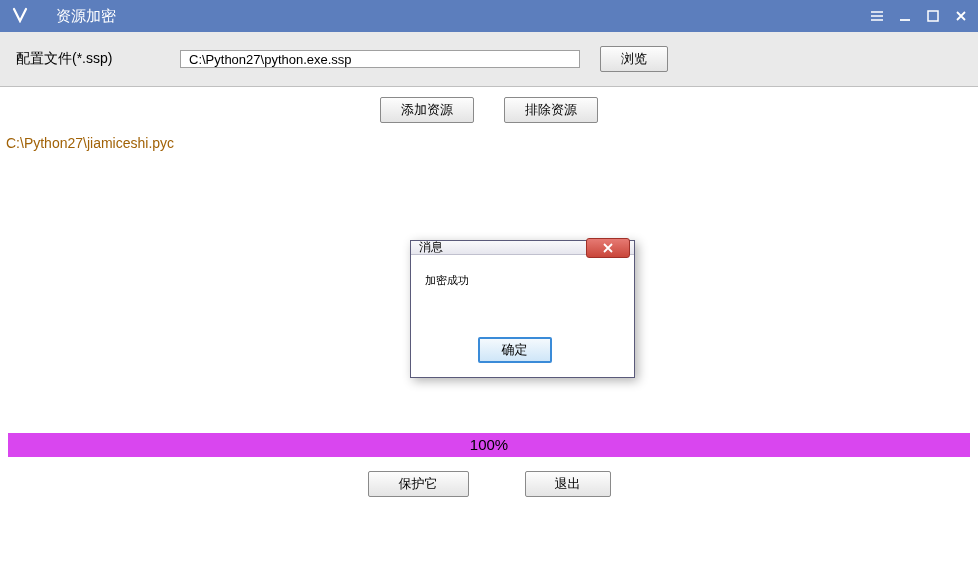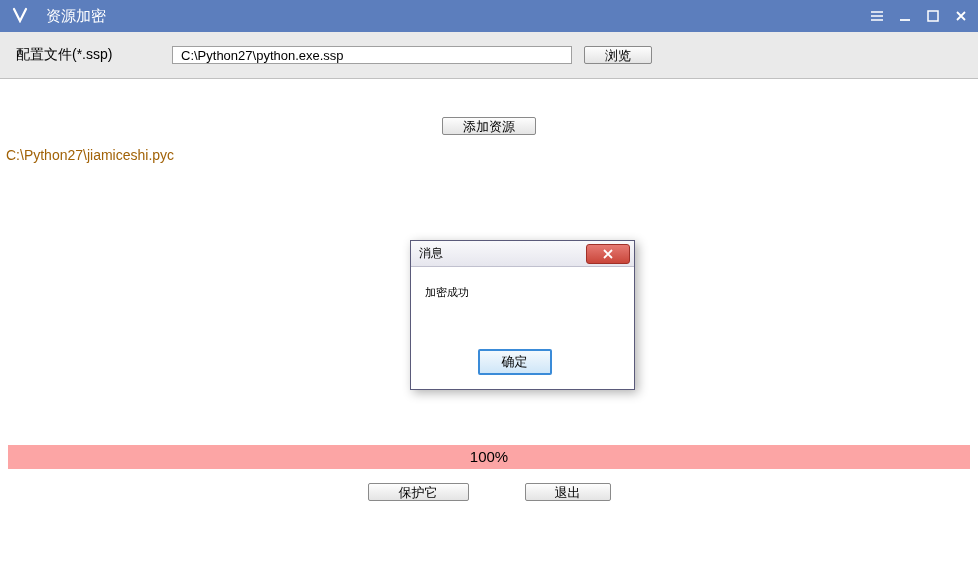--- a/index.html
+++ b/index.html
@@ -13,58 +13,57 @@
     }
     .titlebar {
       background: #5c7ebd;
       height: 32px;
       display: flex;
       align-items: center;
       justify-content: space-between;
       padding: 0 8px 0 12px;
       color: #fff;
     }
-    .titlebar-left { display: flex; align-items: center; gap: 18px; }
+    .titlebar-left { display: flex; align-items: center; gap: 28px; }
     .titlebar-title { font-size: 15px; }
     .titlebar-right { display: flex; align-items: center; gap: 10px; }
     .titlebar-right .tb-icon { display:inline-flex; align-items:center; justify-content:center; width:18px; height:18px; }
 
     .config-row {
       background: #eaeaea;
       border-bottom: 1px solid #c0c0c0;
       padding: 14px 20px 14px 10px;
       display: flex;
       align-items: center;
-      gap: 12px;
+      gap: 20px;
     }
     .config-label { font-size: 14px; min-width: 150px; padding-left: 6px; }
     .config-input {
       flex: 0 0 400px;
       height: 18px;
       border: 1px solid #a0a0a0;
       padding: 2px 8px;
       font-size: 13px;
       background: #fff;
     }
     .btn {
       border: 1px solid #8a8a8a;
       background: linear-gradient(#fdfdfd, #e4e4e4);
-      height: 18px;
+      height: 26px;
       padding: 0 20px;
       font-size: 13px;
       cursor: pointer;
       border-radius: 2px;
     }
 
     .action-row {
       display: flex;
       justify-content: center;
       gap: 30px;
       padding: 10px 0;
-      margin-top: 28px;
     }
 
     .list-section { }
     .list-header {
       background: #bcbcbc;
       text-align: center;
       font-size: 13px;
       padding: 3px 0;
     }
     .list-body {
@@ -74,21 +73,21 @@
     }
     .list-item {
       color: #a16207;
       font-size: 14px;
       padding: 2px 6px;
     }
 
     .progress {
       margin: 0 8px;
       height: 24px;
-      background: #fca5a5;
+      background: #d946ef;
       color: #000;
       font-size: 15px;
       text-align: center;
       line-height: 24px;
       font-weight: 500;
     }
 
     .bottom-row {
       display: flex;
       justify-content: center;
@@ -100,21 +99,21 @@
       position: absolute;
       left: 410px;
       top: 240px;
       width: 225px;
       border: 1px solid #5a5a7a;
       background: #fff;
       box-shadow: 3px 3px 10px rgba(0,0,0,.3);
     }
     .dialog-titlebar {
       background: linear-gradient(#f9f9fb, #e6e6ee);
-      height: 26px;
+      height: 14px;
       display: flex;
       align-items: center;
       justify-content: space-between;
       padding: 0 0 0 8px;
       border-bottom: 1px solid #c0c0ce;
     }
     .dialog-title { font-size: 12px; }
     .dialog-close {
       width: 44px;
       height: 20px;
@@ -184,20 +183,21 @@
 </div>
 
 <div class="config-row">
   <span class="config-label">配置文件(*.ssp)</span>
   <input class="config-input" type="text" value="C:\Python27\python.exe.ssp" style="">
   <button class="btn">浏览</button>
 </div>
 
 <div class="action-row">
   <button class="btn">添加资源</button>
+  <button class="btn">排除资源</button>
 </div>
 
 <div class="list-section">
   <div class="list-body">
     <div class="list-item">C:\Python27\jiamiceshi.pyc</div>
   </div>
 </div>
 
 <div class="progress">
   <span>100%</span>

